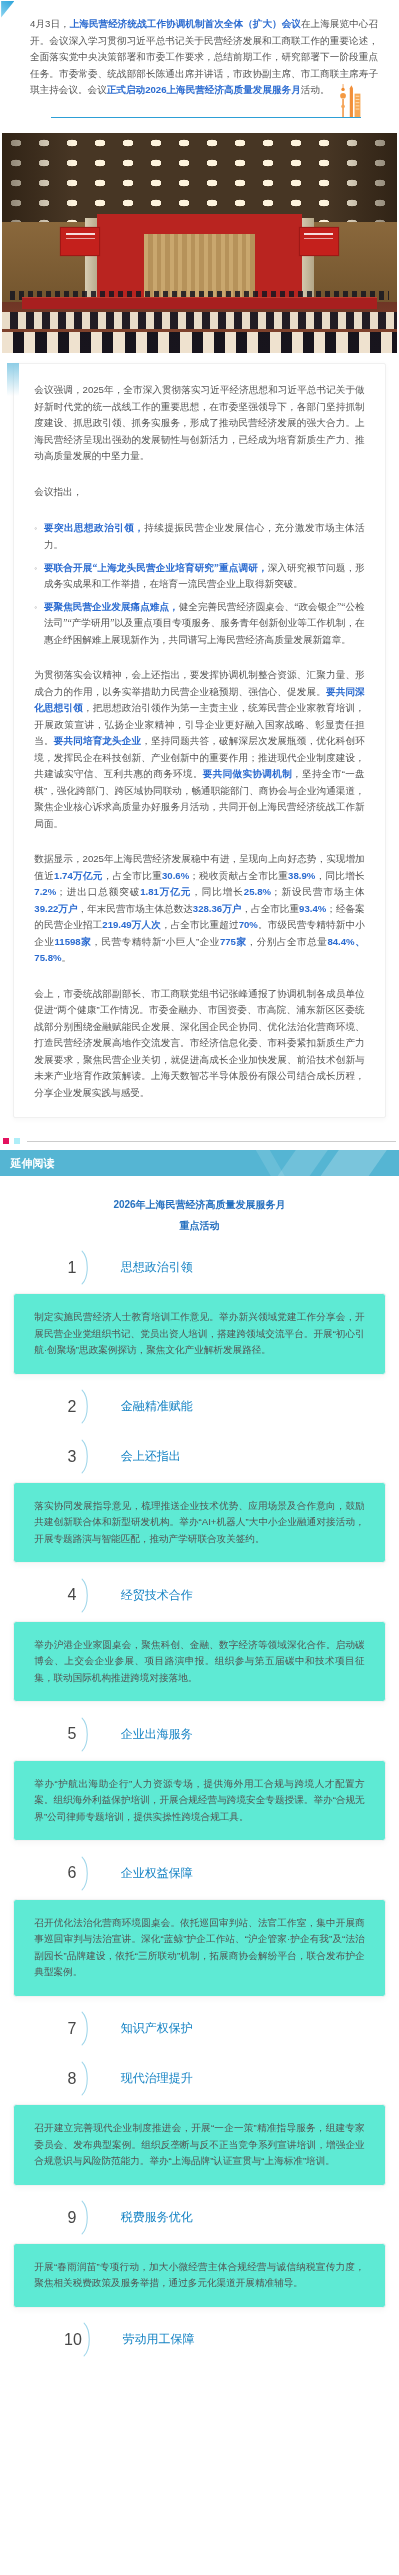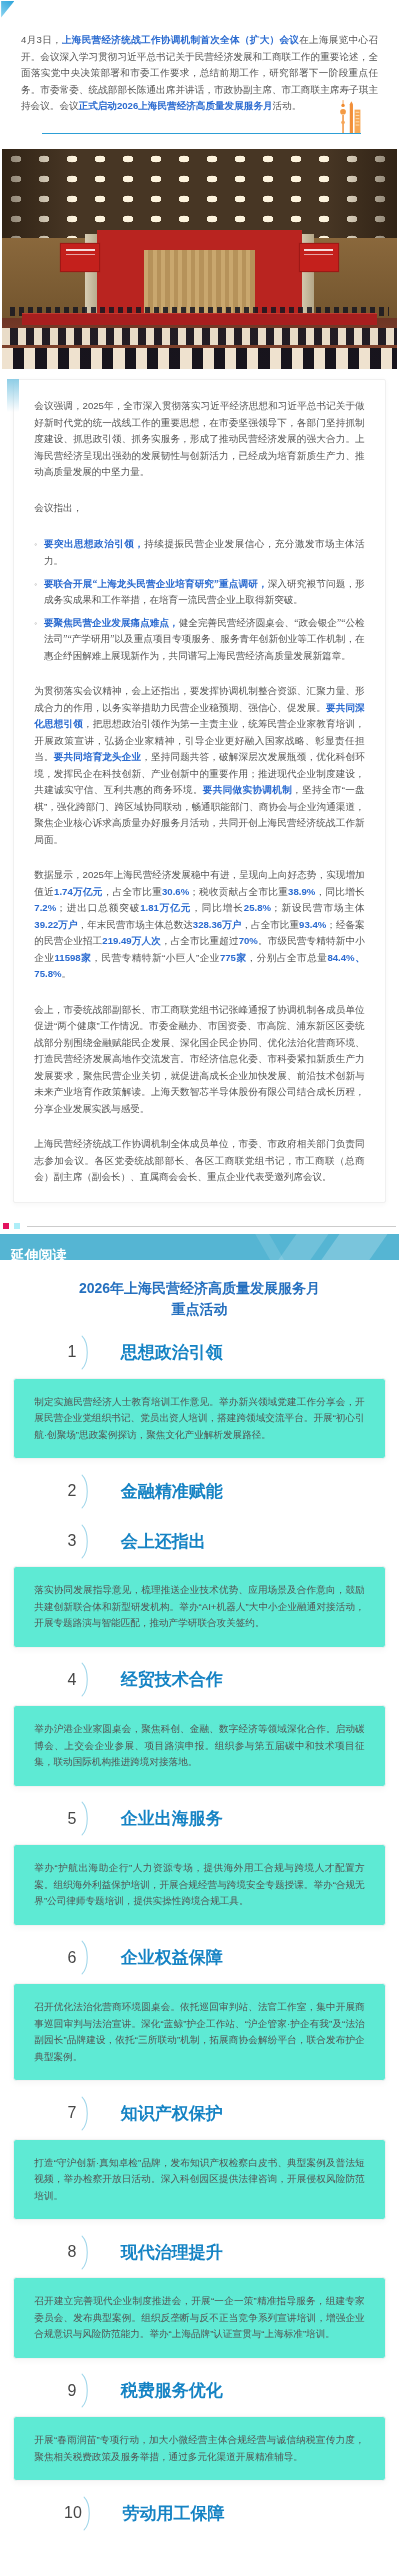--- a/index.html
+++ b/index.html
@@ -9,21 +9,21 @@
     font-family:"Liberation Sans","DejaVu Sans",sans-serif;
     color:#535353;
     -webkit-font-smoothing:antialiased;
   }
   .corner-tri{
     position:absolute;top:1.1px;left:1.1px;width:13.3px;height:16.5px;
     background:linear-gradient(215deg,#2ea4da,#8fd6f2);
     clip-path:polygon(0 0,100% 0,0 100%);
   }
   
-  .intro{position:relative;padding:16px 21px 0 21px;margin-top:16px;}
+  .intro{position:relative;padding:16px 21px 0 30px;}
   .intro-text{
     margin:0;font-size:9.6px;line-height:16.5px;text-align:justify;
   }
   .em{color:#2b6bd0;font-weight:bold;}
   .intro-footer{
     position:relative;margin:18px 17px 0 21px;height:1.1px;background:#2d9fd6;
   }
   .skyline{position:absolute;right:0;bottom:0.5px;width:24.5px;height:34px;}
   
   .photo{
@@ -87,29 +87,29 @@
   .divider-line{flex:1;height:0.5px;background:#cccccc;margin-left:7.4px;}
   .banner{
     position:relative;height:26px;background:#55b5d3;overflow:hidden;
   }
   .banner .stripe{position:absolute;background:rgba(255,255,255,.16);width:32px;top:-10.6px;bottom:-10.6px;}
   .banner .s1{right:80px;transform:skewX(-35deg);}
   .banner .s2{right:21px;width:48px;transform:skewX(-35deg);background:rgba(255,255,255,.22);}
   .banner .s3{right:122px;width:14px;transform:skewX(30deg);background:rgba(255,255,255,.12);}
   .banner-label{
     position:relative;display:inline-block;padding-left:10.6px;line-height:26px;
-    color:#ffffff;font-weight:bold;font-size:14px;z-index:1;margin-top:8px;
+    color:#ffffff;font-weight:bold;font-size:11px;z-index:1;
   }
   .ext-title{margin:18px 21px 0 21px;text-align:center;color:#2570bf;
-    font-size:14px;font-weight:bold;line-height:21px;}
+    font-size:10px;font-weight:bold;line-height:21px;}
   
   .sec-header{display:flex;align-items:center;margin:14px 0 7.4px 64px;height:36px;}
   .sec-num{min-width:16px;text-align:center;font-size:16px;color:#474747;font-weight:400;}
   .sec-arc{margin-left:1.1px;}
-  .sec-title{margin:0 0 0 30px;font-size:17px;font-weight:bold;color:#1583c4;}
+  .sec-title{margin:0 0 0 30px;font-size:12px;font-weight:normal;color:#1583c4;}
   .sec-card{
     margin:0 13.3px;background:#5eead4;border:0.5px solid #f2f2f2;border-radius:3.2px;
     box-shadow:0 1.1px 6.4px rgba(0,0,0,.04);
     padding:15px 20px;
   }
   .sec-body{margin:0;font-size:9.6px;line-height:16.5px;text-align:justify;}
 </style>
 </head>
 <body>
 
@@ -180,21 +180,20 @@
         </div>
 
         <div class="bullet">
           <span class="bullet-marker">◦</span>
           <p class="bullet-text"><span class="em">要聚焦民营企业发展痛点难点，</span><span>健全完善民营经济圆桌会、“政会银企”“公检法司”“产学研用”以及重点项目专项服务、服务青年创新创业等工作机制，在惠企纾困解难上展现新作为，共同谱写上海民营经济高质量发展新篇章。</span></p>
         </div>
       </div>
     <p><span>为贯彻落实会议精神，会上还指出，要发挥协调机制整合资源、汇聚力量、形成合力的作用，以务实举措助力民营企业稳预期、强信心、促发展。</span><span class="em">要共同深化思想引领</span><span>，把思想政治引领作为第一主责主业，统筹民营企业家教育培训，开展政策宣讲，弘扬企业家精神，引导企业更好融入国家战略、彰显责任担当。</span><span class="em">要共同培育龙头企业</span><span>，坚持同题共答，破解深层次发展瓶颈，优化科创环境，发挥民企在科技创新、产业创新中的重要作用；推进现代企业制度建设，共建诚实守信、互利共惠的商务环境。</span><span class="em">要共同做实协调机制</span><span>，坚持全市“一盘棋”，强化跨部门、跨区域协同联动，畅通职能部门、商协会与企业沟通渠道，聚焦企业核心诉求高质量办好服务月活动，共同开创上海民营经济统战工作新局面。</span></p>
     <p><span>数据显示，2025年上海民营经济发展稳中有进，呈现向上向好态势，实现增加值近</span><span class="em">1.74万亿元</span><span>，占全市比重</span><span class="em">30.6%</span><span>；税收贡献占全市比重</span><span class="em">38.9%</span><span>，同比增长</span><span class="em">7.2%</span><span>；进出口总额突破</span><span class="em">1.81万亿元</span><span>，同比增长</span><span class="em">25.8%</span><span>；新设民营市场主体</span><span class="em">39.22万户</span><span>，年末民营市场主体总数达</span><span class="em">328.36万户</span><span>，占全市比重</span><span class="em">93.4%</span><span>；经备案的民营企业招工</span><span class="em">219.49万人次</span><span>，占全市比重超过</span><span class="em">70%</span><span>。市级民营专精特新中小企业</span><span class="em">11598家</span><span>，民营专精特新“小巨人”企业</span><span class="em">775家</span><span>，分别占全市总量</span><span class="em">84.4%、75.8%</span><span>。</span></p>
     <p>会上，市委统战部副部长、市工商联党组书记张峰通报了协调机制各成员单位促进“两个健康”工作情况。市委金融办、市国资委、市高院、浦东新区区委统战部分别围绕金融赋能民企发展、深化国企民企协同、优化法治化营商环境、打造民营经济发展高地作交流发言。市经济信息化委、市科委紧扣新质生产力发展要求，聚焦民营企业关切，就促进高成长企业加快发展、前沿技术创新与未来产业培育作政策解读。上海天数智芯半导体股份有限公司结合成长历程，分享企业发展实践与感受。</p>
-    <p>上海民营经济统战工作协调机制全体成员单位，市委、市政府相关部门负责同志参加会议。各区党委统战部部长、各区工商联党组书记，市工商联（总商会）副主席（副会长）、直属商会会长、重点企业代表受邀列席会议。</p>
   </section>
 </div>
 
 <div class="divider">
   <span class="sq red"></span>
   <span class="sq cyan"></span>
   <span class="divider-line"></span>
 </div>
 
 <div class="banner">
@@ -287,23 +286,20 @@
     </section>
 
     <section>
       <div class="sec-header">
         <span class="sec-num">7</span>
         <svg class="sec-arc" width="9.6" height="35" viewBox="0 0 18 66">
           <path d="M2 2 C 15 15, 15 51, 2 64" stroke="#9fd6ea" stroke-width="2" fill="none" stroke-linecap="round"></path>
         </svg>
         <h3 class="sec-title">知识产权保护</h3>
       </div>
-      <div class="sec-card">
-        <p class="sec-body">打造“守沪创新·真知卓检”品牌，发布知识产权检察白皮书、典型案例及普法短视频，举办检察开放日活动。深入科创园区提供法律咨询，开展侵权风险防范培训。</p>
-      </div>
     </section>
 
     <section>
       <div class="sec-header">
         <span class="sec-num">8</span>
         <svg class="sec-arc" width="9.6" height="35" viewBox="0 0 18 66">
           <path d="M2 2 C 15 15, 15 51, 2 64" stroke="#9fd6ea" stroke-width="2" fill="none" stroke-linecap="round"></path>
         </svg>
         <h3 class="sec-title">现代治理提升</h3>
       </div>

